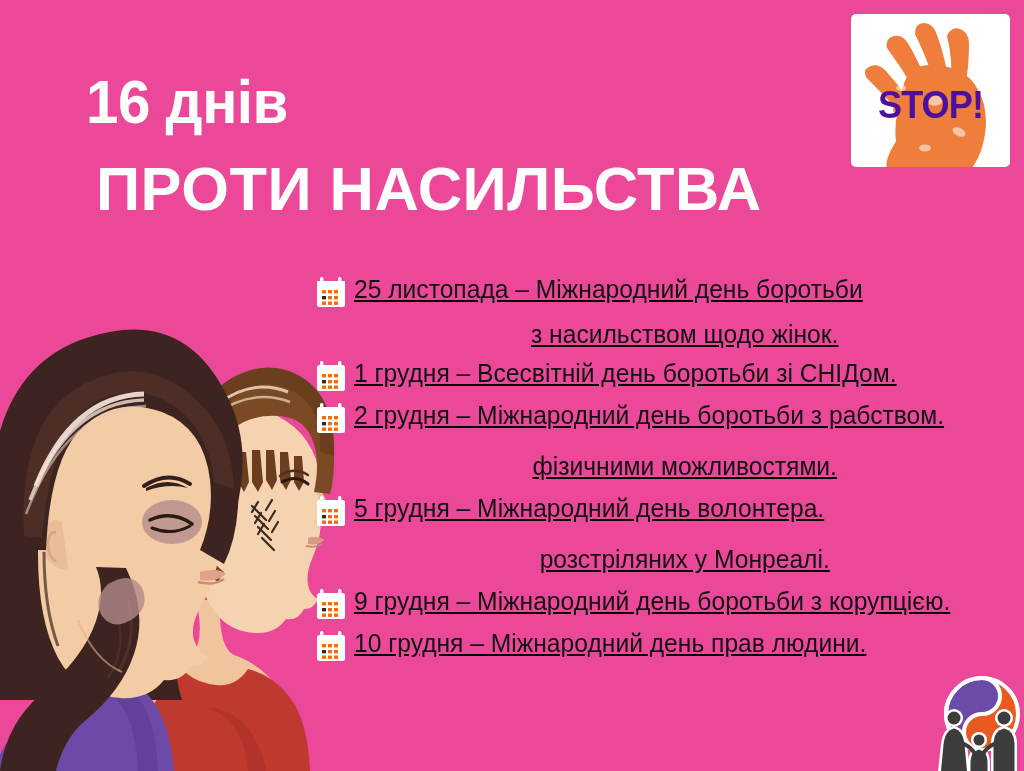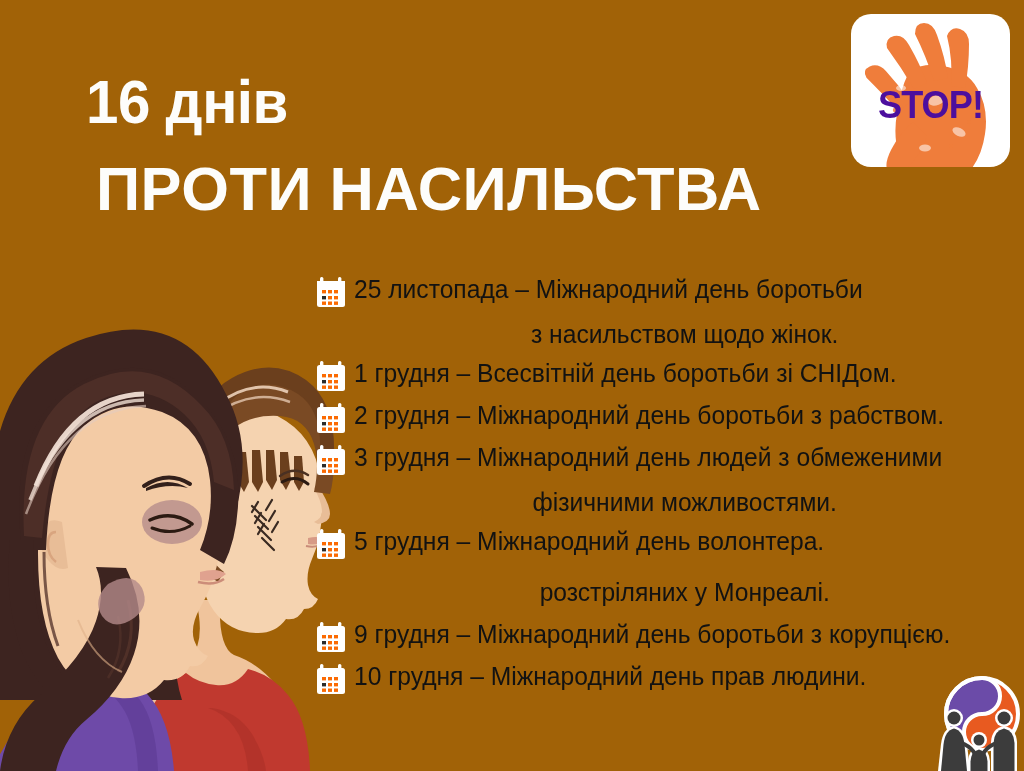--- a/index.html
+++ b/index.html
@@ -4,56 +4,56 @@
 <title>16 днів проти насильства</title>
 <style>
   html,body{margin:0;padding:0;}
   body{
     width:1024px;height:771px;overflow:hidden;
     font-family:"Liberation Sans","DejaVu Sans",sans-serif;
     background:#fb6a02;
   }
   #poster{
     position:relative;width:1024px;height:771px;
-    background:#a16207;overflow:hidden;
+    background:#ec4899;overflow:hidden;
   }
 
   
   #title-block{position:absolute;left:86px;top:70px;width:800px;}
   .title-line1{
     font-size:62px;line-height:64px;font-weight:bold;color:#fdfdfb;
     letter-spacing:-0.5px;font-family:"Liberation Sans",sans-serif;
     transform:scaleX(0.94);transform-origin:left center;white-space:nowrap;
   }
   .title-line2{
     font-size:62px;line-height:66px;font-weight:bold;color:#fdfdfb;
     letter-spacing:0.5px;margin-top:22px;margin-left:10px;
     font-family:"Liberation Sans",sans-serif;
     transform:scaleX(0.99);transform-origin:left center;white-space:nowrap;
   }
 
   
   #stop-card{
     position:absolute;left:851px;top:14px;width:159px;height:153px;
-    background:#ffffff;border-radius:20px;overflow:hidden;
+    background:#ffffff;border-radius:5px;overflow:hidden;
   }
   .hand{position:absolute;left:0;top:0;width:159px;height:153px;}
   .stop-text{
     position:absolute;left:0;top:70px;width:159px;text-align:center;
     font-size:38px;font-weight:bold;color:#4c0f9e;letter-spacing:-1px;
     font-family:"Liberation Sans",sans-serif;
     transform:scaleX(0.95);transform-origin:center;
   }
 
   
   #illustration{position:absolute;left:0;top:300px;width:340px;height:471px;}
 
   
   #list{position:absolute;left:316px;top:274px;width:700px;}
-  .row{position:relative;min-height:40px;margin-bottom:2px;}
+  .row{position:relative;min-height:40px;margin-bottom:2px;text-decoration:underline;}
   .row-main{display:flex;align-items:flex-start;}
   .cal{flex:0 0 auto;width:30px;height:31px;margin-right:8px;margin-top:3px;}
   .row-text{
     font-size:25px;line-height:30px;color:#121212;
     font-family:"Liberation Sans",sans-serif;white-space:nowrap;
     transform:scaleX(0.985);transform-origin:left center;
   }
   .cont{
     font-size:25px;line-height:30px;color:#121212;
     font-family:"Liberation Sans",sans-serif;white-space:nowrap;
@@ -265,39 +265,20 @@
               <rect x="12" y="24.5" width="4" height="3.4"></rect>
               <rect x="18" y="24.5" width="4" height="3.4"></rect>
           </g>
           <rect x="6" y="19" width="4" height="3.4" fill="#2b2b2b"></rect>
         </svg>
         <div class="row-text">2 грудня – Міжнародний день боротьби з рабством.</div>
       </div>
     </div>
 
     <div class="row">
-      <div class="row-main">
-        <svg class="cal" viewBox="0 0 30 31">
-          <rect x="4" y="0" width="3.4" height="7" rx="1.5" fill="#ffffff"></rect>
-          <rect x="22" y="0" width="3.4" height="7" rx="1.5" fill="#ffffff"></rect>
-          <rect x="1" y="4" width="28" height="26" rx="2.5" fill="#ffffff"></rect>
-          <g fill="#fb6a02">
-            <rect x="6" y="13" width="4" height="3.4"></rect>
-              <rect x="12" y="13" width="4" height="3.4"></rect>
-              <rect x="18" y="13" width="4" height="3.4"></rect>
-            <rect x="12" y="19" width="4" height="3.4"></rect>
-              <rect x="18" y="19" width="4" height="3.4"></rect>
-            <rect x="6" y="24.5" width="4" height="3.4"></rect>
-              <rect x="12" y="24.5" width="4" height="3.4"></rect>
-              <rect x="18" y="24.5" width="4" height="3.4"></rect>
-          </g>
-          <rect x="6" y="19" width="4" height="3.4" fill="#2b2b2b"></rect>
-        </svg>
-        <div class="row-text">3 грудня – Міжнародний день людей з обмеженими</div>
-      </div>
       <div class="cont">фізичними можливостями.</div>
     </div>
 
     <div class="row">
       <div class="row-main">
         <svg class="cal" viewBox="0 0 30 31">
           <rect x="4" y="0" width="3.4" height="7" rx="1.5" fill="#ffffff"></rect>
           <rect x="22" y="0" width="3.4" height="7" rx="1.5" fill="#ffffff"></rect>
           <rect x="1" y="4" width="28" height="26" rx="2.5" fill="#ffffff"></rect>
           <g fill="#fb6a02">

